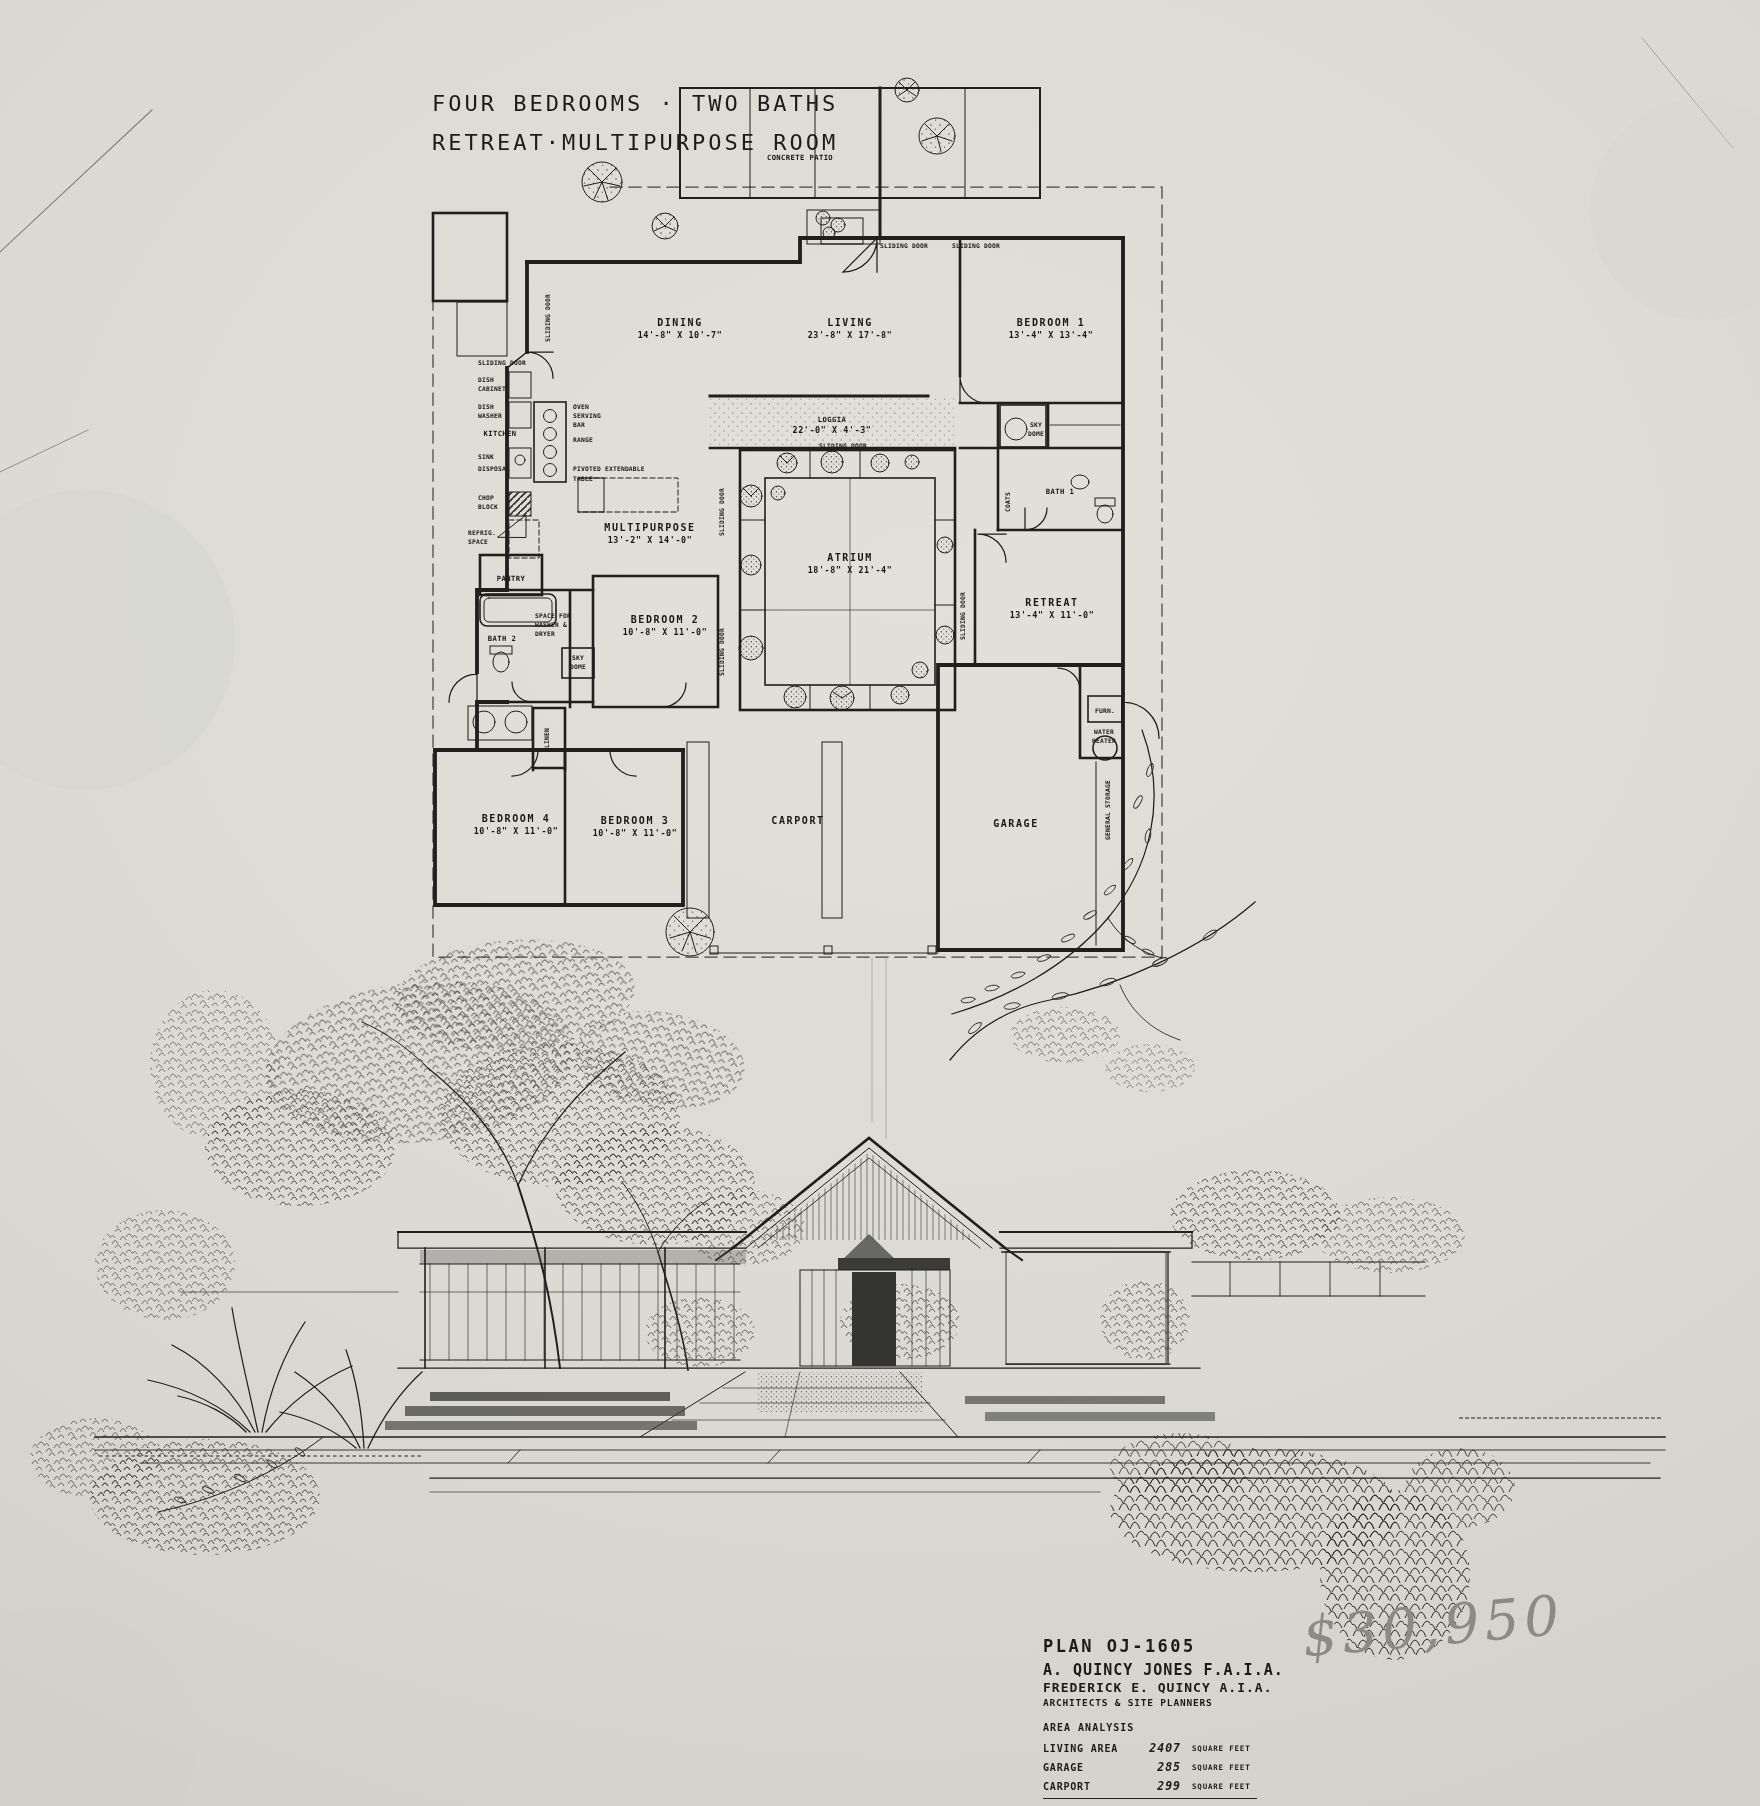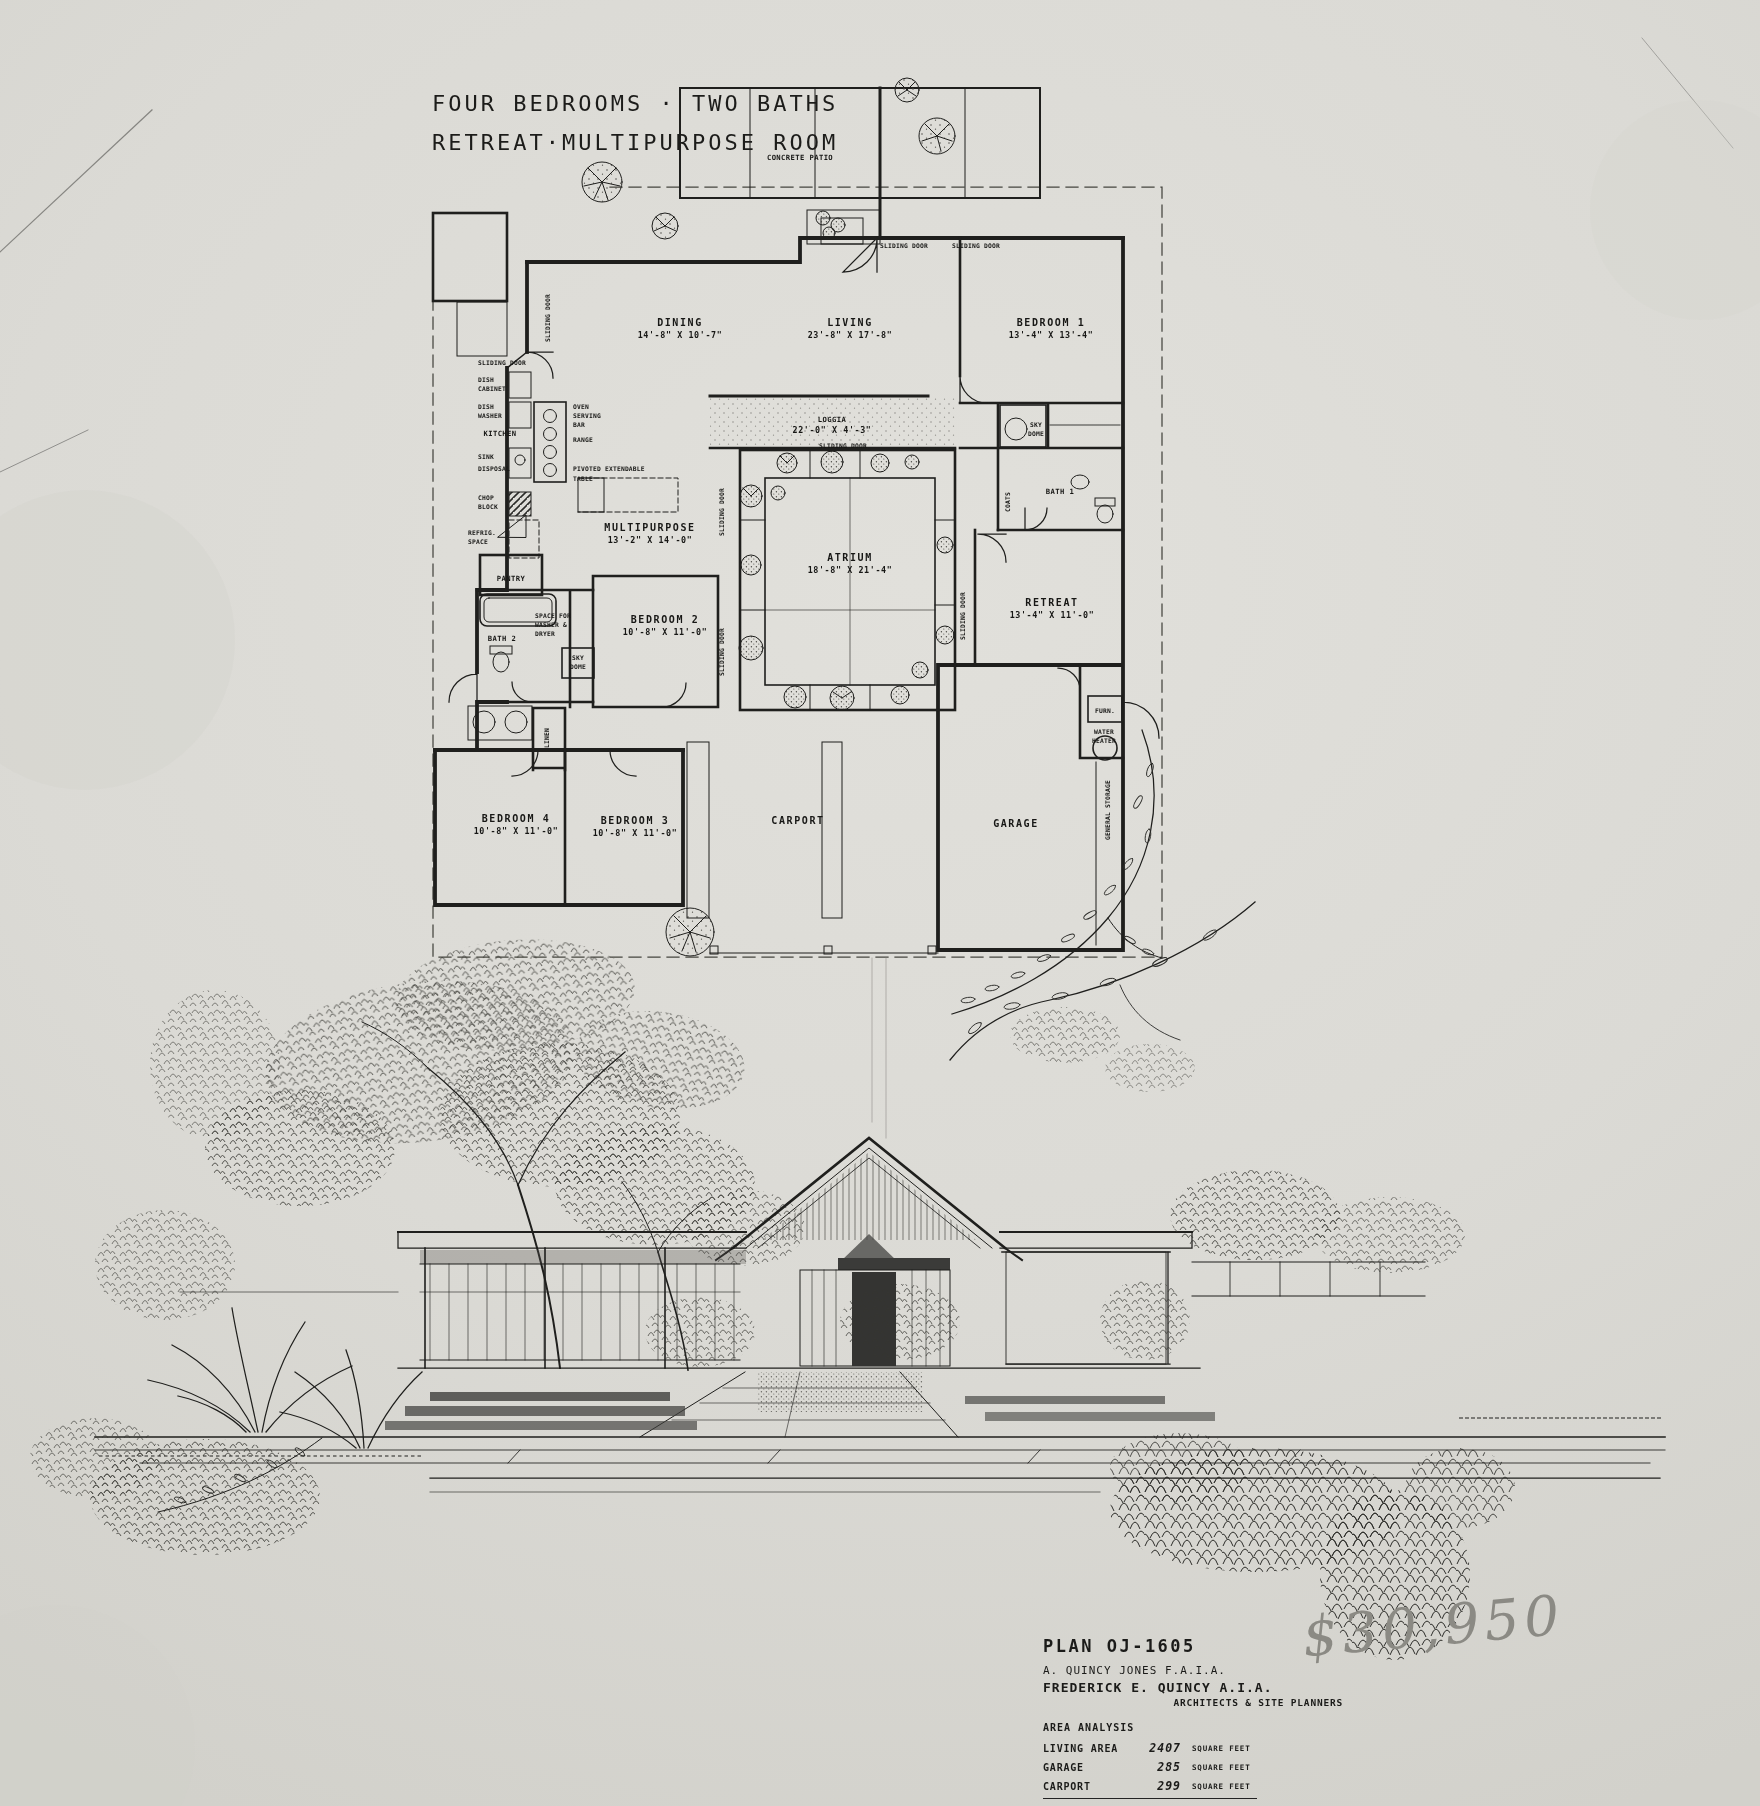--- a/index.html
+++ b/index.html
@@ -25,23 +25,23 @@
   .t-sm{font-size:7.2px;letter-spacing:.4px;}
   .t-xs{font-size:6.3px;letter-spacing:.2px;}
   .mid{text-anchor:middle;}
   
   .plan-title{
     position:absolute;left:432px;top:84px;color:#1c1c1a;
     font-size:22px;font-weight:400;letter-spacing:3px;line-height:39px;white-space:pre;
   }
   .titleblock{position:absolute;left:1043px;top:1636px;color:#1b1b19;width:300px;}
   .tb-plan{font-size:17px;font-weight:700;letter-spacing:2.5px;}
-  .tb-arch{font-size:11px;font-weight:400;letter-spacing:1px;margin-top:6px;line-height:17px;}
+  .tb-arch{font-size:15px;font-weight:700;letter-spacing:1px;margin-top:6px;line-height:17px;}
   .tb-arch2{font-size:13px;font-weight:700;letter-spacing:1px;line-height:17px;}
-  .tb-role{font-size:9.5px;font-weight:700;letter-spacing:.8px;margin-top:1px;text-align:right;}
+  .tb-role{font-size:9.5px;font-weight:700;letter-spacing:.8px;margin-top:1px;}
   .tb-area{font-size:10px;font-weight:700;letter-spacing:1px;margin-top:14px;}
   .tb-rows{margin-top:8px;}
   .tb-row{display:flex;align-items:center;width:214px;margin-bottom:5px;}
   .tb-row .lbl{width:96px;font-size:10px;font-weight:700;letter-spacing:.8px;}
   .tb-row .val{width:42px;text-align:right;font-size:11.5px;font-weight:700;letter-spacing:1px;font-style:italic;}
   .tb-row .unit{margin-left:11px;font-size:7.5px;font-weight:700;letter-spacing:.8px;}
   .tb-rule{width:214px;border-top:1.6px solid #222;margin:4px 0 6px 0;}
   .price{
     position:absolute;left:1302px;top:1594px;color:#8b8a84;
     font-family:"DejaVu Serif",serif;font-style:italic;font-weight:400;

